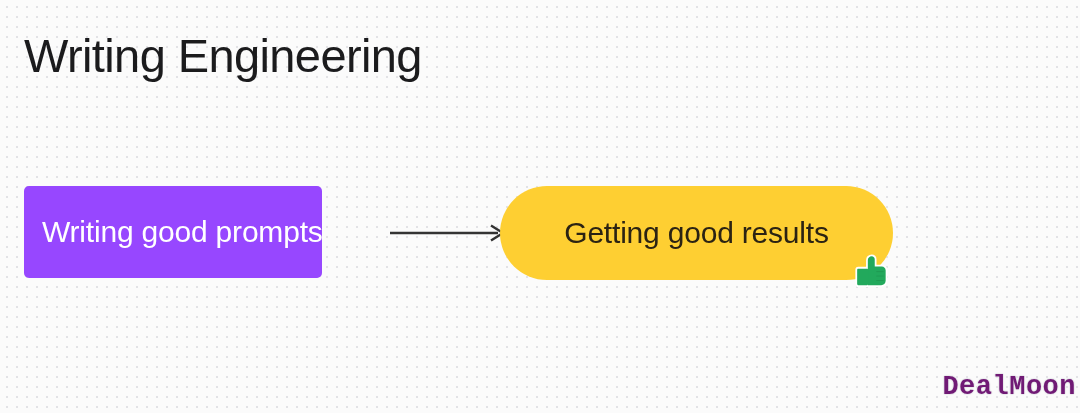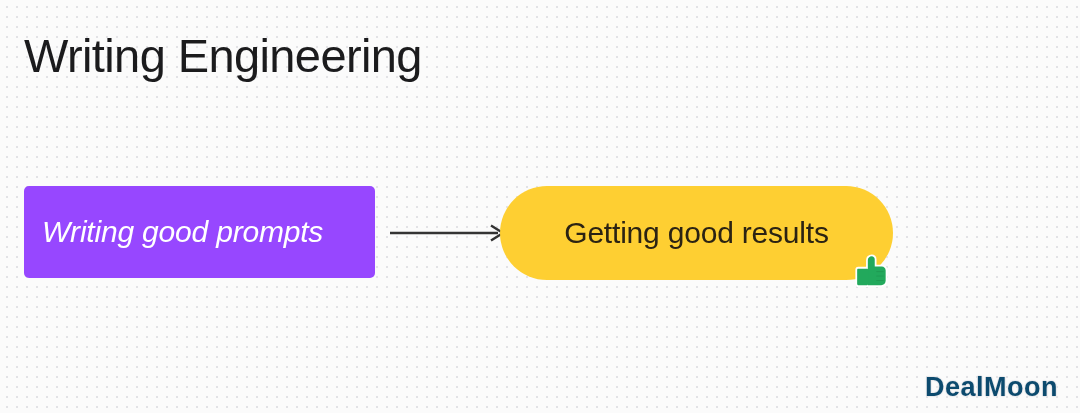--- a/index.html
+++ b/index.html
@@ -39,28 +39,27 @@
     position:absolute;
     left:0; top:0;
     width:1080px; height:413px;
   }
 
   
   #node-writing-good-prompts {
     position:absolute;
     left:24px;
     top:186px;
-    width:351px;
+    width:298px;
     height:92px;
     background:#9747ff;
     border-radius:5px;
     display:flex;
     align-items:center;
     justify-content:flex-start;
-    font-style:italic;
   }
   #node-writing-good-prompts .node-label {
     color:#ffffff;
     font-size:30px;
     line-height:34px;
     font-weight:400;
     letter-spacing:-0.2px;
     padding-left:18px;
     white-space:nowrap;
   }
@@ -102,34 +101,35 @@
     position:absolute;
     left:853px;
     top:252px;
     width:38px;
     height:38px;
   }
 
   
   #watermark {
     position:absolute;
-    right:22px;
+    right:4px;
     bottom:11px;
     font-size:27px;
     line-height:30px;
     font-weight:700;
     letter-spacing:0.5px;
-    color:#0c4a6e;
+    color:#701a75;
     text-shadow:
        0 0 1px #e9e9ec,
        1px 0 1px #e9e9ec,
       -1px 0 1px #e9e9ec,
        0 1px 1px #e9e9ec,
        0 -1px 1px #e9e9ec;
     user-select:none;
+    font-family:Liberation Mono, monospace;
   }
 </style>
 </head>
 <body>
 
 <div id="page-title">Writing Engineering</div>
 
 <div id="diagram">
 
   <div id="node-writing-good-prompts">

